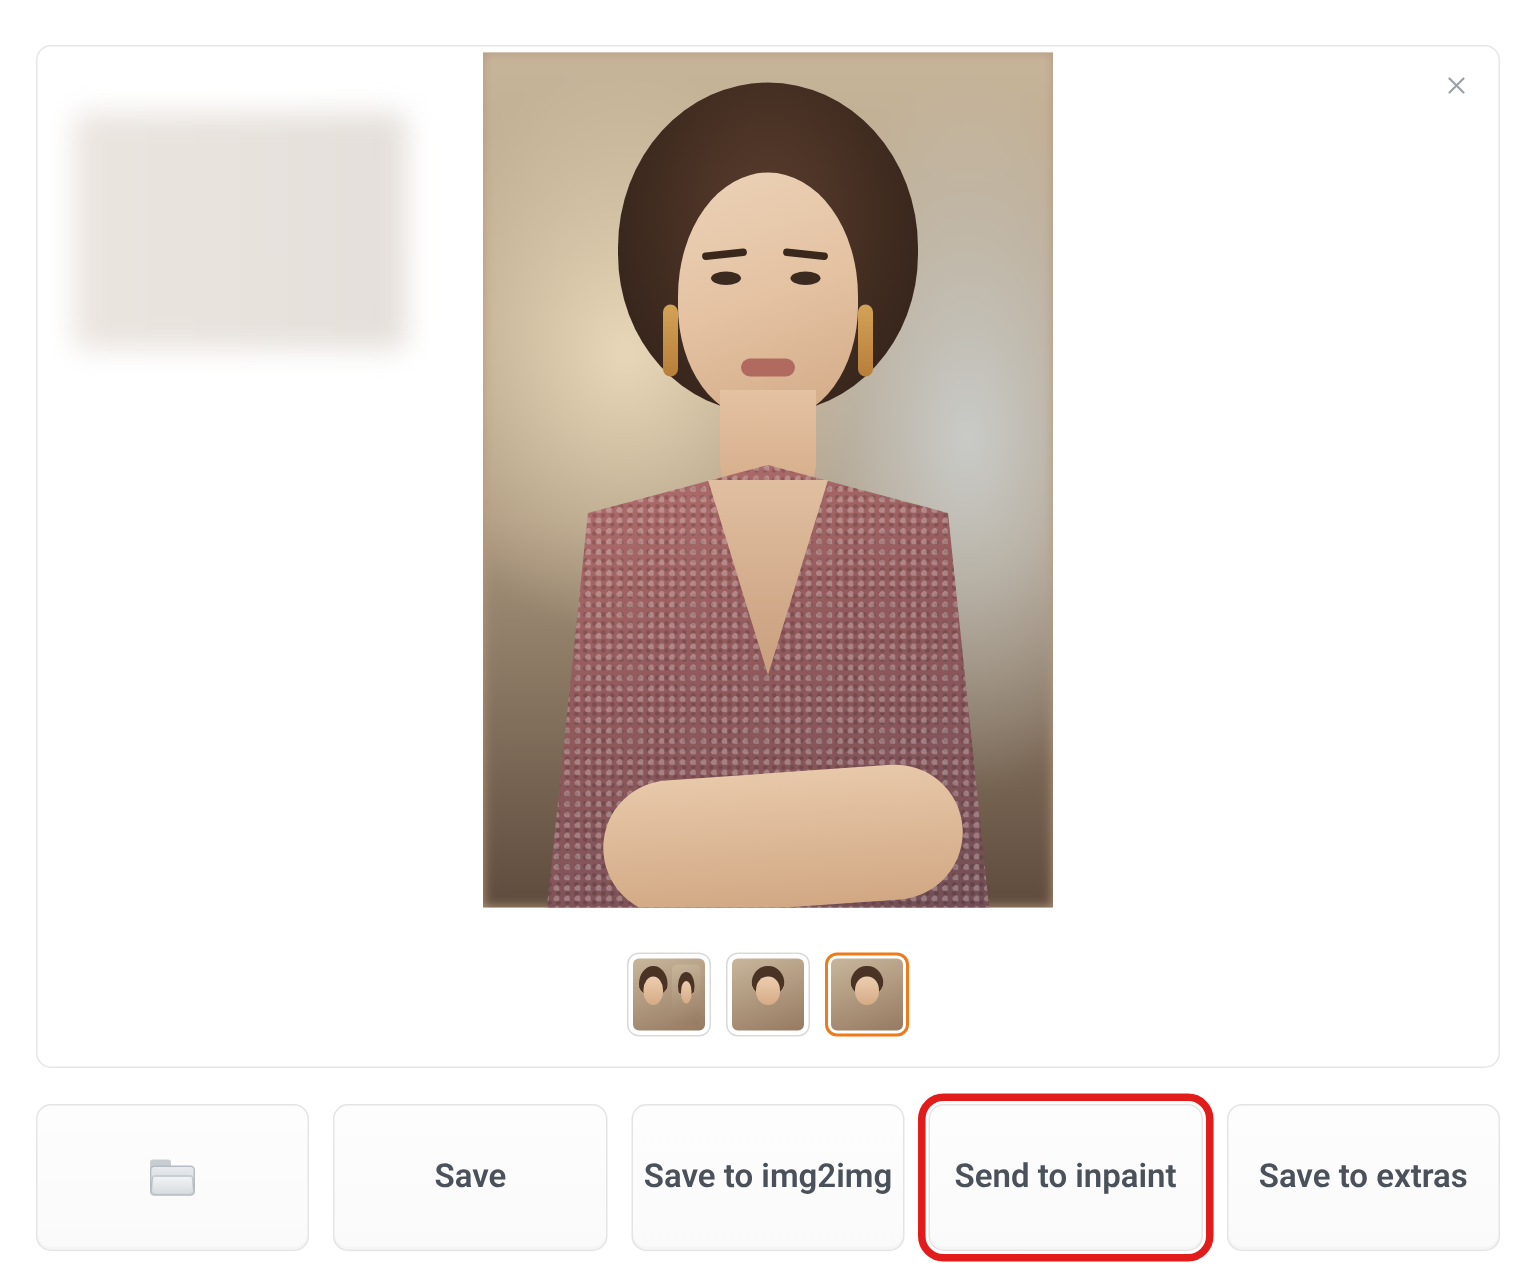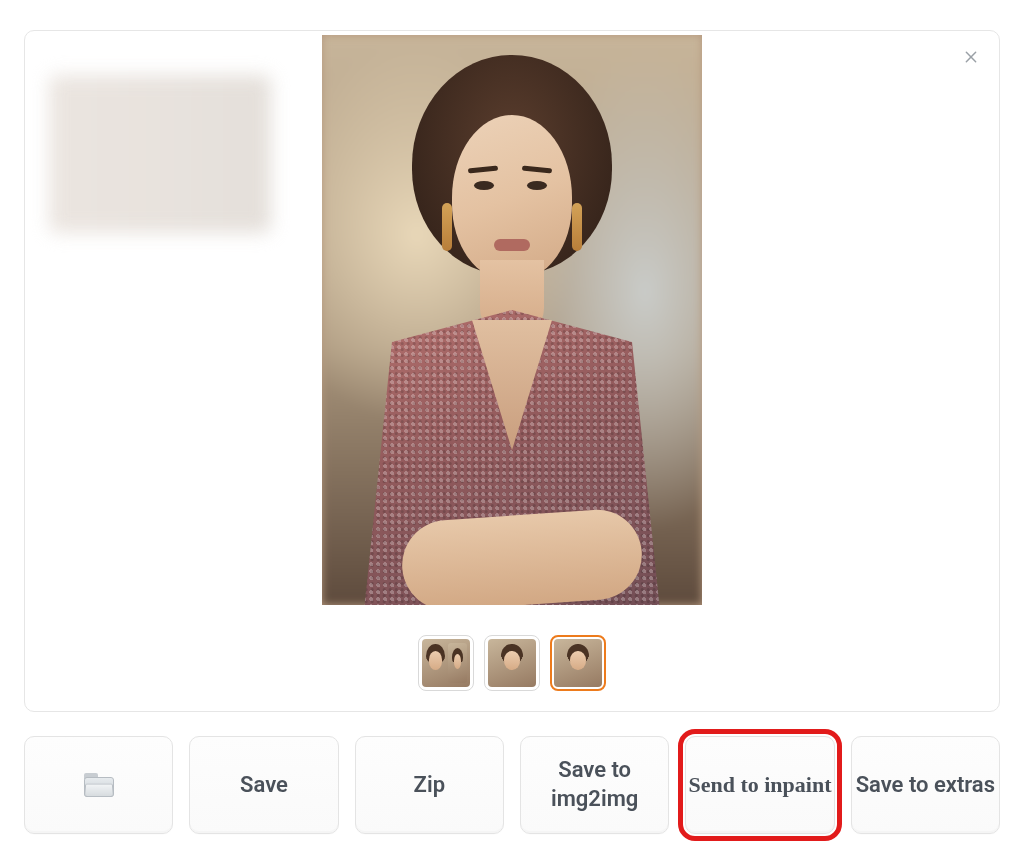--- a/index.html
+++ b/index.html
@@ -143,21 +143,20 @@
     border-radius:10px;
     display:flex; align-items:center; justify-content:center;
     font-size:22px; font-weight:600; color:#4a515a;
     text-align:center; line-height:1.3;
     cursor:pointer;
     box-shadow: 0 1px 0 rgba(0,0,0,0.01), inset 0 -2px 0 rgba(0,0,0,0.02);
   }
   .btn.highlight {
     outline:5px solid #e21b1b;
     outline-offset:2px;
-    font-family:Liberation Serif, serif;
   }
   .folder-icon{ width:30px;height:24px;position:relative;}
   .folder-icon .tab{position:absolute;left:0;top:0;width:14px;height:6px;background:#c8cdd2;border-radius:2px 2px 0 0;}
   .folder-icon .body{position:absolute;left:0;top:4px;width:30px;height:20px;
     background:linear-gradient(180deg,#e7ebee,#c6ccd2);border:1px solid #b6bcc2;border-radius:3px;}
   .folder-icon .front{position:absolute;left:0;top:9px;width:30px;height:15px;
     background:linear-gradient(180deg,#f2f4f6,#d7dcdf);border:1px solid #b6bcc2;border-radius:2px 2px 3px 3px;
     transform:perspective(40px) rotateX(14deg);transform-origin:bottom;}
 </style>
 </head>
@@ -220,23 +219,20 @@
         <span class="tab"></span>
           <span class="body"></span>
           <span class="front"></span>
       </span>
     </div>
 
     <div class="btn">
       <span>Save</span>
     </div>
 
-    <div class="btn">
-      <span>Zip</span>
-    </div>
 
     <div class="btn">
       <span>Save to img2img</span>
     </div>
 
     <div class="btn highlight">
       <span>Send to inpaint</span>
     </div>
 
     <div class="btn">

